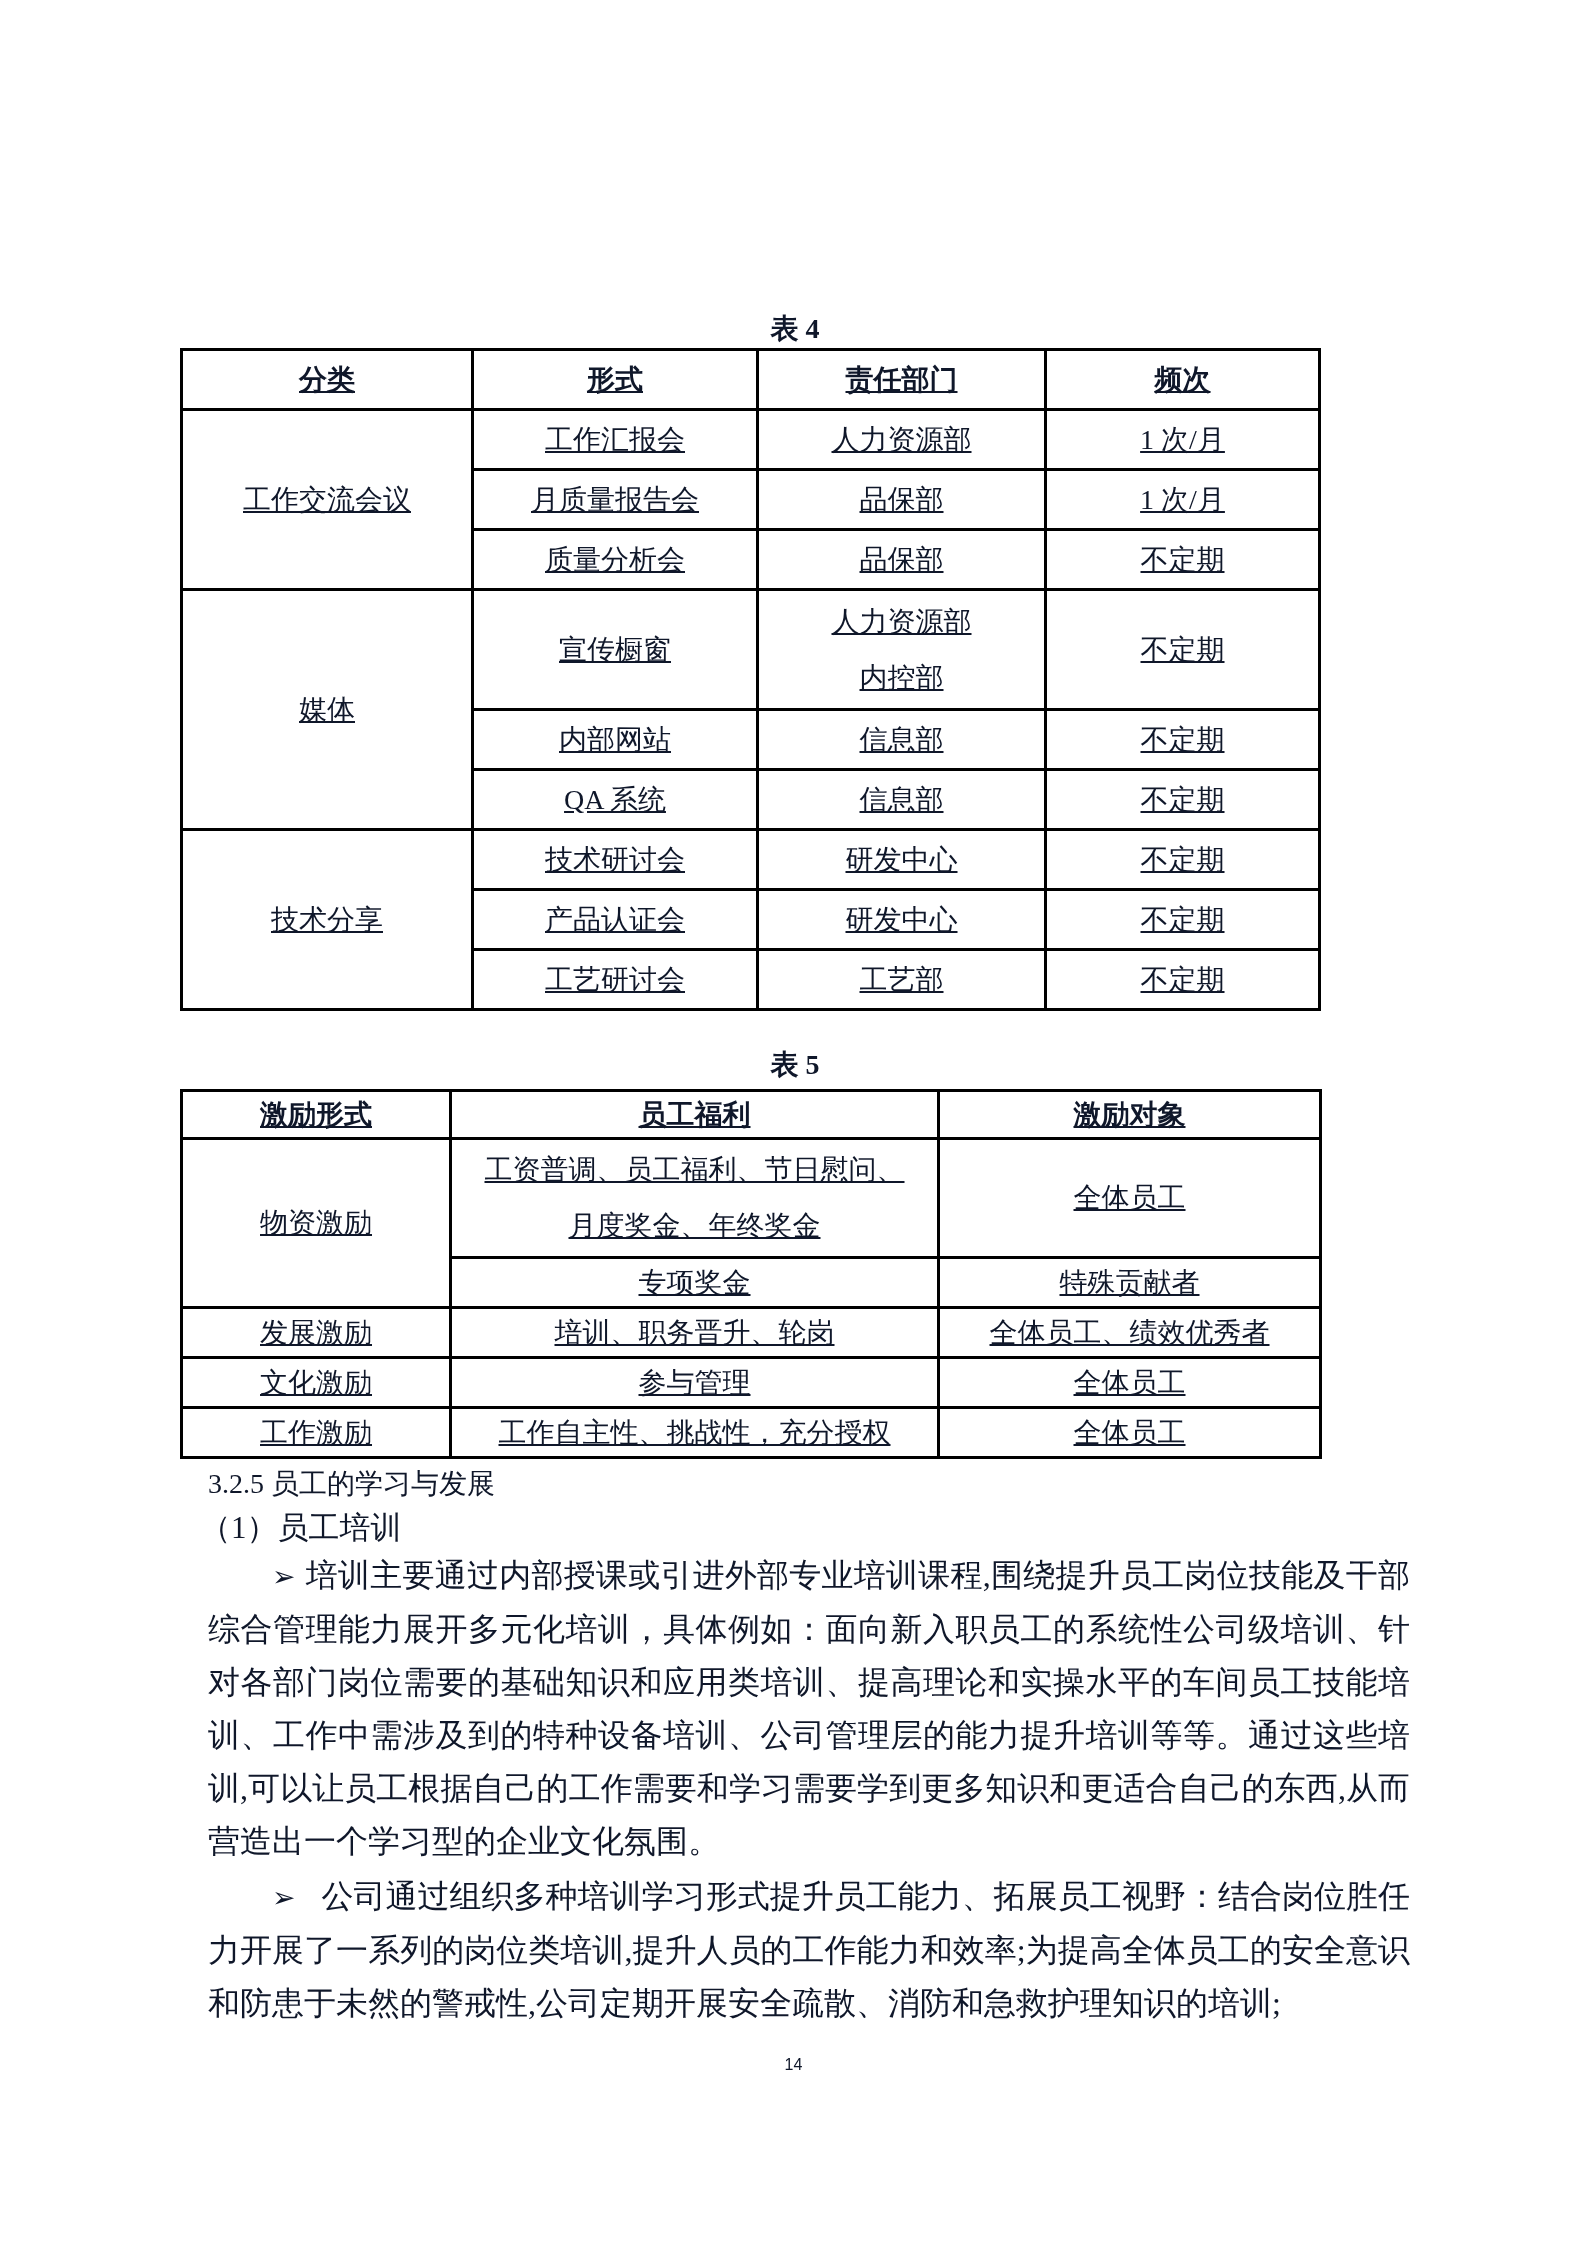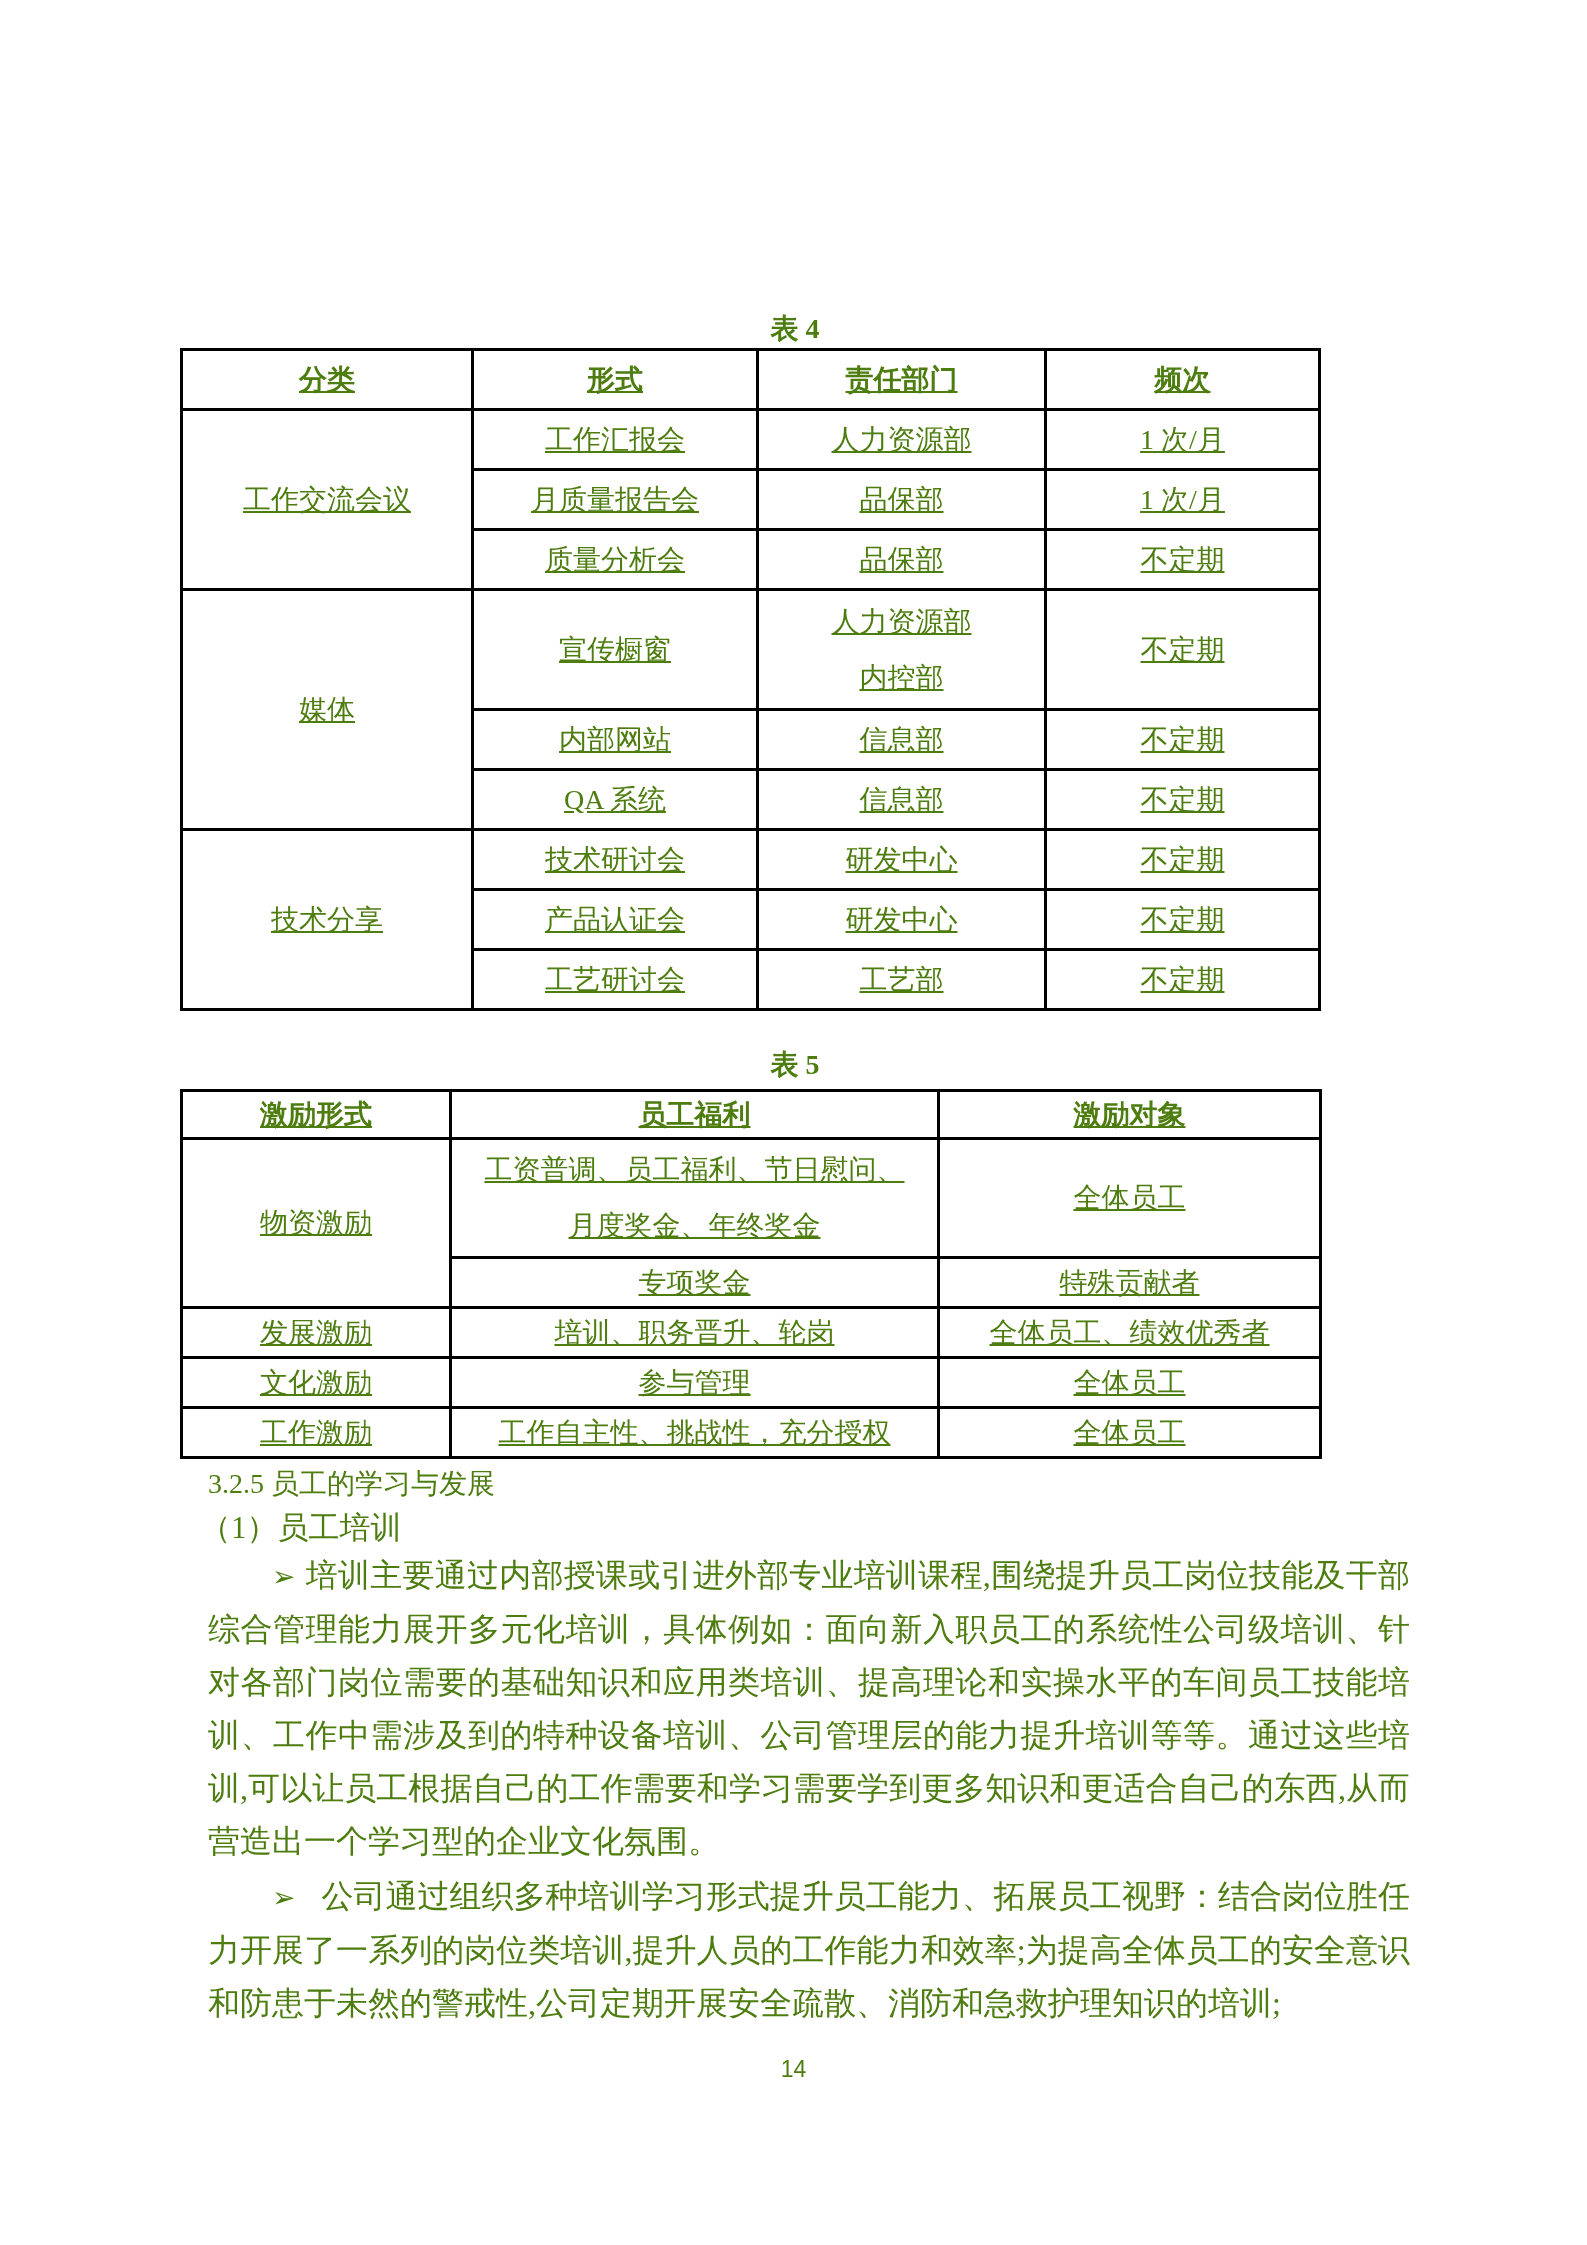--- a/index.html
+++ b/index.html
@@ -1,21 +1,21 @@
 <!DOCTYPE html>
 <html><head>
 <meta charset="utf-8">
 <style>
   * { margin:0; padding:0; box-sizing:border-box; }
   html,body { background:#ffffff; }
   .page {
     position:relative;
     width:1587px; height:2245px;
     background:#ffffff;
-    color:#4d7c0f;
+    color:#0f172a;
     font-family:"Liberation Serif","DejaVu Serif",serif;
     overflow:hidden;
     border-radius:31px;
   }
   .content { padding:310px 177px 0 180px; }
 
   .table-title {
     width:1230px;
     text-align:center;
     font-weight:bold;
@@ -63,21 +63,21 @@
   }
   .para .bullet { font-size:28px; }
   .para-1 .bullet { margin-right:10px; }
   .para-2 .bullet { margin-right:26px; }
 
   .page-number {
     position:absolute;
     top:2056px; left:0;
     width:100%;
     text-align:center;
-    font-size:23px;
+    font-size:16px;
     font-family:"Liberation Sans","DejaVu Sans",sans-serif;
   }
 </style>
 </head>
 <body>
 
 <div class="page">
   <div class="content">
 
     <div class="table-title">表 4</div>

